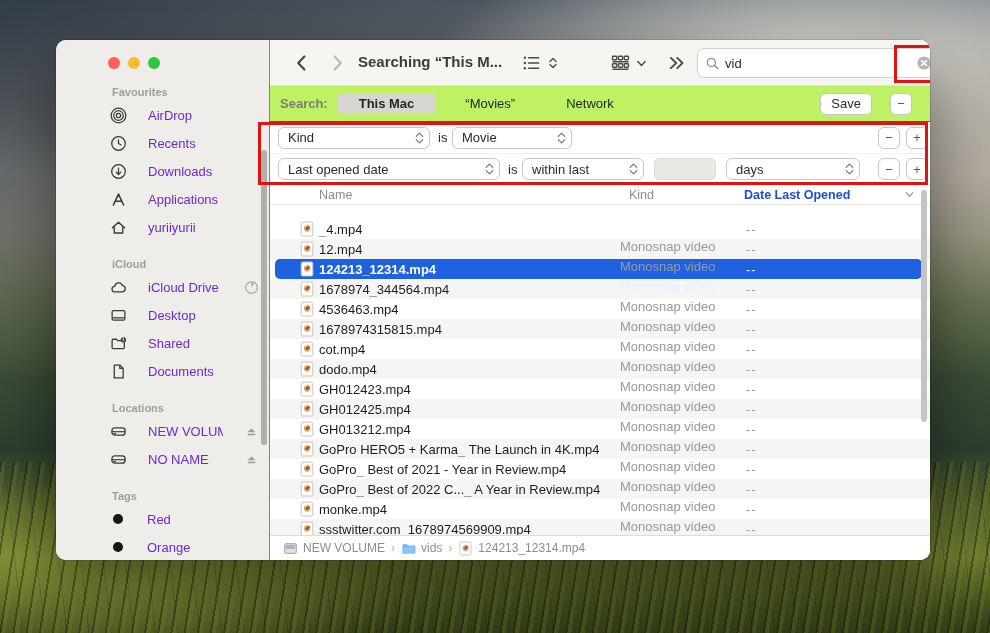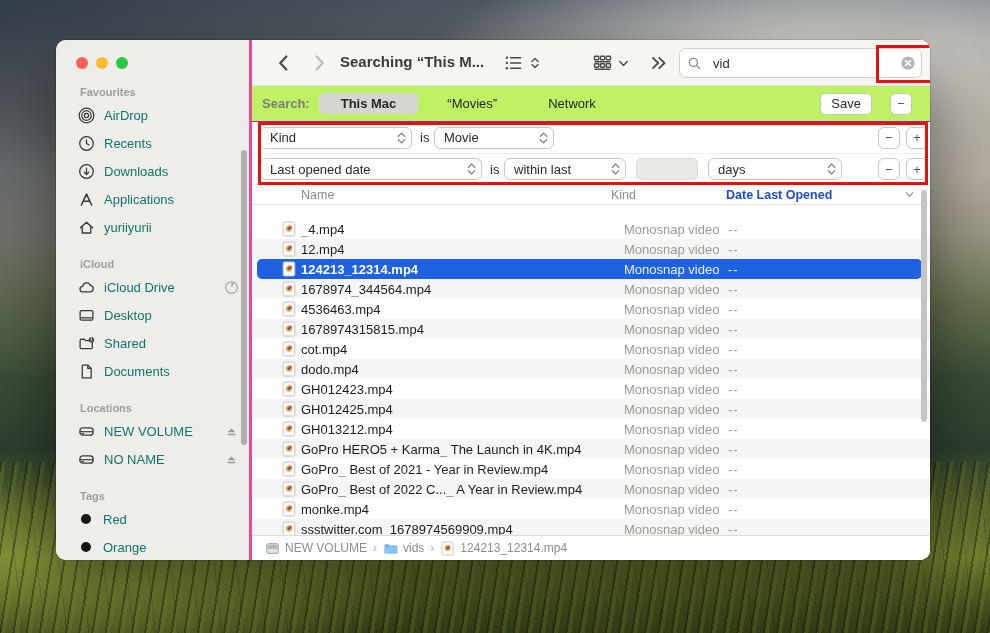--- a/index.html
+++ b/index.html
@@ -18,41 +18,41 @@
       repeating-linear-gradient(99deg, rgba(25,20,5,.38) 0 2px, rgba(130,150,45,.22) 2px 6px, rgba(0,0,0,0) 6px 13px),
       repeating-linear-gradient(84deg, rgba(20,15,5,.18) 0 1px, rgba(0,0,0,0) 1px 22px);
   }
 
   
   .window { position:absolute; left:56px; top:40px; width:874px; height:520px;
     border-radius:10px; overflow:hidden; display:flex; background:#fff;
     box-shadow:0 28px 70px rgba(0,0,0,.5), 0 0 0 .5px rgba(0,0,0,.25); }
 
   
-  .sidebar { position:relative; width:196px; flex:none; background:#efedea; border-right:3px solid #ec4899; }
+  .sidebar { position:relative; width:214px; flex:none; background:#efedea; border-right:1px solid #ec4899;padding-left:32px; }
   .traffic { display:flex; gap:8px; padding:17px 0 0 20px; }
   .tl { width:12px; height:12px; border-radius:50%; }
   .tl.red{ background:#ff5f57; } .tl.yellow{ background:#febc2e; } .tl.green{ background:#28c840; }
   .sec-title { margin:17px 0 3px 24px; font-size:11px; font-weight:bold; color:#a09e9a; }
-  .sb-item { height:28px; margin:0 10px 0 14px; padding-left:8px; display:flex; align-items:center; gap:9px;
-    font-size:13px; color:#0f766e; border-radius:6px; }
+  .sb-item { height:28px; margin:0 10px 0 14px; padding-left:8px; display:flex; align-items:center; gap:21px;
+    font-size:13px; color:#6d28d9; border-radius:6px; }
   .sb-item .icn { width:17px; height:17px; flex:none; display:inline-flex; }
   .sb-item .lbl { white-space:nowrap; overflow:hidden; }
   .sb-item .trail { margin-left:auto; width:15px; height:15px; display:inline-flex; }
   .dot { width:10px; height:10px; border-radius:50%; flex:none; margin:0 3px; }
   .sb-scrollbar { position:absolute; right:2px; top:110px; width:6px; height:295px; border-radius:3px; background:#98979555; background:#9b9a98; opacity:.75; }
 
   
   .main { position:relative; flex:1; background:#fff; }
   .mtoolbar { position:absolute; left:0; right:0; top:0; height:46px; background:#f6f5f2; border-bottom:1px solid #e2e0dc; }
   .icn { display:inline-flex; } .icn svg { width:100%; height:100%; }
   .tb { position:absolute; top:13px; width:20px; height:20px; }
   .win-title { position:absolute; left:88px; top:13px; font-size:15px; font-weight:bold; color:#3b3b3b; white-space:nowrap; }
   .search-field { position:absolute; left:427px; top:8px; width:243px; height:30px; background:#fff;
-    border:1px solid #d2d0cc; border-radius:7px; display:flex; align-items:center; padding:0 7px; gap:11px; }
+    border:1px solid #d2d0cc; border-radius:7px; display:flex; align-items:center; padding:0 7px; gap:5px; }
   .search-field input { border:none; outline:none; flex:1; font-size:13px; color:#2a2a2a; font-family:inherit; background:transparent; }
   .search-field .icn { width:15px; height:15px; flex:none; }
   .search-field .clear { width:16px; height:16px; }
 
   .scope-row { position:absolute; left:0; right:0; top:46px; height:36px; background:#bef264; border-bottom:1px solid #a21caf;
     display:flex; align-items:center; padding-left:10px; font-size:13px;justify-content:space-between; }
   .scope-label { color:#7e7c79; font-weight:bold; margin-right:9px; }
   .scope { padding:3px 22px; border-radius:5px; color:#262626; margin-right:7px; white-space:nowrap; }
   .scope.selected { background:#d7d5d2; font-weight:bold; }
   .scope-spacer { flex:1; }
@@ -80,21 +80,21 @@
   .col-chev { position:absolute; right:14px; width:13px; height:13px; }
 
   .list-body { position:absolute; left:0; right:0; top:172px; bottom:25px; overflow:hidden; padding-top:7px; }
   .row { position:relative; height:20px; font-size:13px; }
   .row.striped { background:#f5f5f4; }
   .row .r-sel { display:none; }
   .row.selected .r-sel { display:block; position:absolute; left:5px; right:8px; top:0; bottom:0; background:#1e62e2; border-radius:5px; }
   .row span { position:absolute; top:50%; transform:translateY(-50%); white-space:nowrap; z-index:1; }
   .r-icon { left:30px; width:14px; height:16px; }
   .r-name { left:49px; color:#1d1d1d; max-width:300px; overflow:hidden; text-overflow:ellipsis; }
-  .r-kind { left:372px; color:#9b9995; }
+  .r-kind { left:350px; color:#9b9995;margin-top:17px; }
   .r-date { left:476px; color:#9b9995; letter-spacing:1px; }
   .row.selected .r-name { color:#fff; font-weight:bold; }
   .row.selected .r-kind, .row.selected .r-date { color:#e8efff; }
   .list-scrollbar { position:absolute; right:3px; top:150px; width:6px; height:232px; border-radius:3px; background:#c5c4c2; }
 
   .path-bar { position:absolute; left:0; right:0; bottom:0; height:25px; background:#fff; border-top:1px solid #dddbd8;
     display:flex; align-items:center; padding-left:13px; font-size:12px; color:#8f8d8a; gap:6px; }
   .path-item { display:flex; align-items:center; gap:5px; white-space:nowrap; }
   .path-item .icn { width:15px; height:15px; }
   .path-sep { color:#b5b3b0; }

